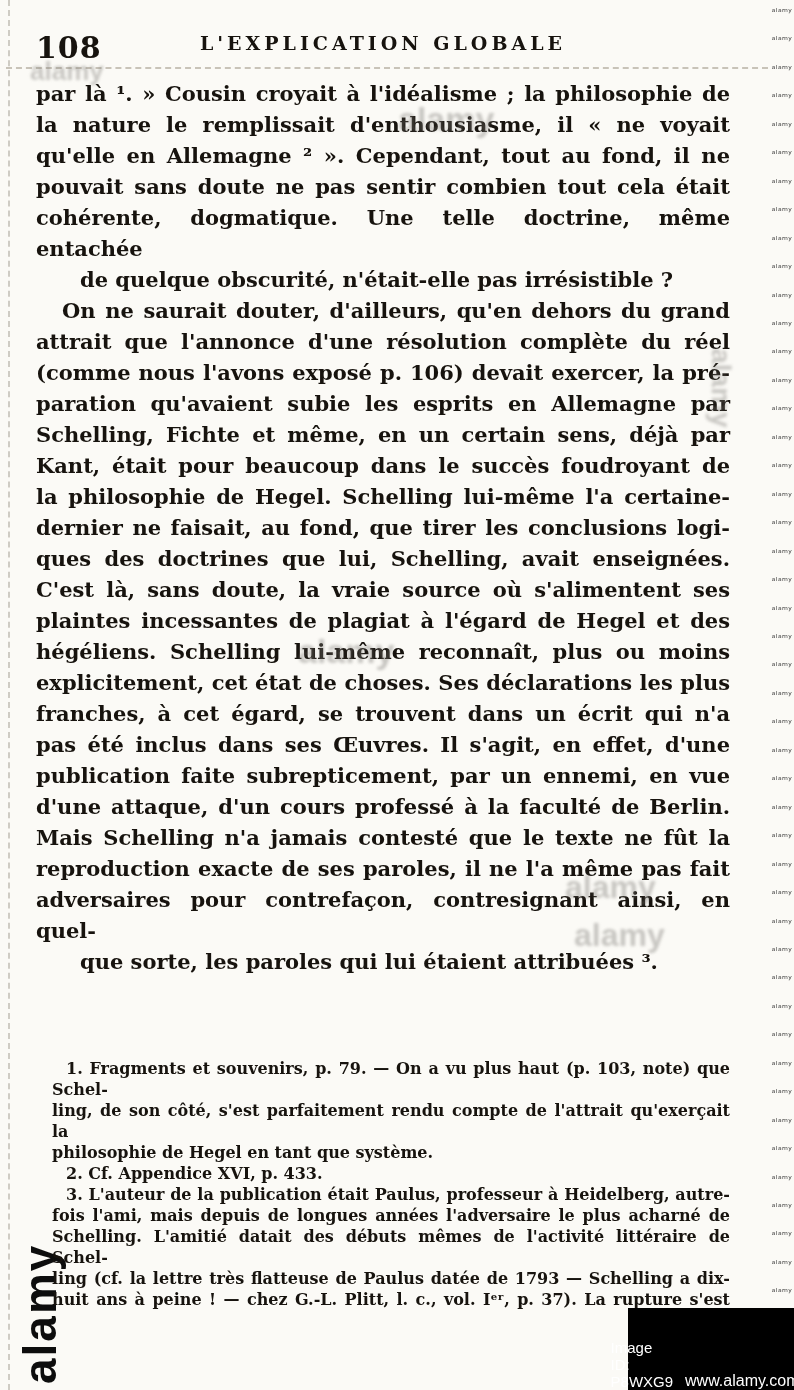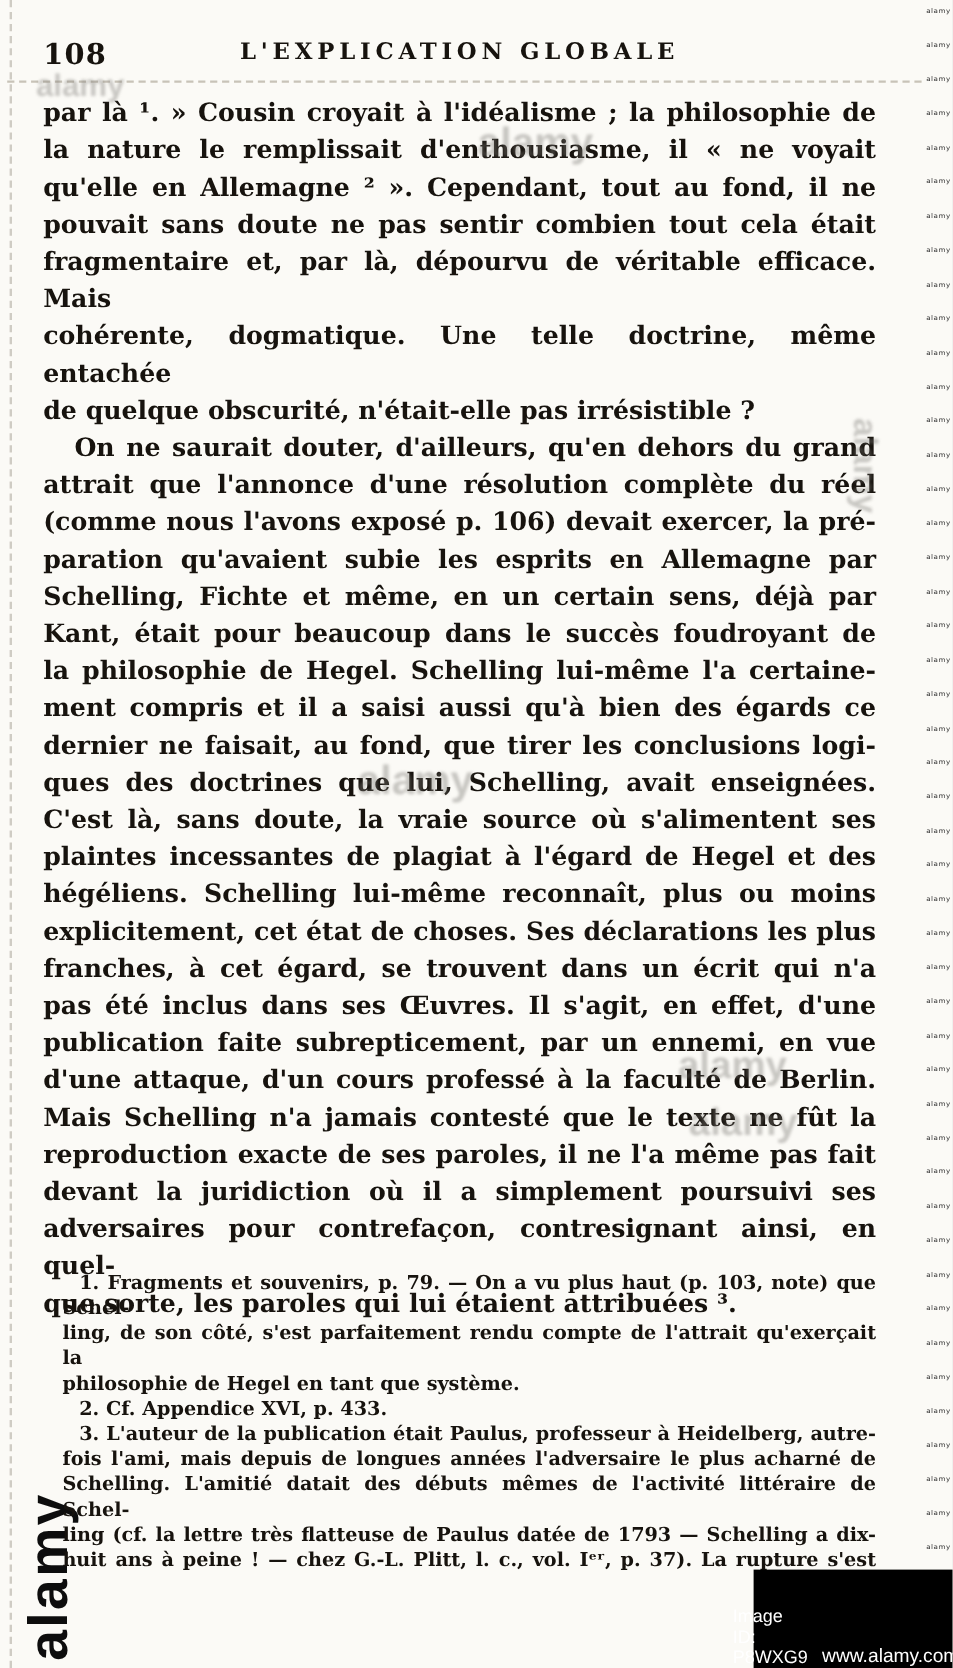--- a/index.html
+++ b/index.html
@@ -2,28 +2,28 @@
 <html><head>
 <meta charset="utf-8">
 <style>
   html,body{margin:0;padding:0;background:#dcdcdc;}
   .page{
     position:relative;width:794px;height:1390px;background:#fbfaf6;
     overflow:hidden;font-family:"DejaVu Serif",serif;color:#17130e;
   }
   
   .header-row{position:absolute;top:28px;left:36px;width:694px;height:32px;}
-  .page-number{position:absolute;left:0;top:2px;font-size:24px;font-weight:700;letter-spacing:1px;}
+  .page-number{position:absolute;left:0;top:2px;font-size:30px;font-weight:700;letter-spacing:1px;}
   .running-title{position:absolute;left:0;right:0;top:4px;text-align:center;font-size:19px;font-weight:700;letter-spacing:4px;}
   .header-rule{position:absolute;top:67px;left:6px;right:26px;border-top:2px dashed #b8b1a4;opacity:.75;}
 
   
   .body-text{position:absolute;top:78px;left:36px;width:694px;font-size:21px;line-height:31px;font-weight:700;z-index:1;}
   .line{text-align:justify;text-align-last:justify;}
-  .paragraph .line:last-child{text-align-last:left;}
+  .paragraph .line:last-child{text-align-last:left;margin-left:44px;}
   .line.indent{text-indent:26px;}
 
   
   .footnotes{position:absolute;top:1058px;left:36px;width:694px;font-size:16px;line-height:21px;font-weight:700;z-index:1;}
   .fline{text-align:justify;text-align-last:justify;margin-left:16px;}
   .fline.end{text-align-last:left;}
   .fline.indent{text-indent:14px;}
 
   
   .left-rule{position:absolute;left:8px;top:0;height:100%;border-left:2px dashed #a59f93;opacity:.5;}
@@ -63,46 +63,43 @@
     <div class="running-title">L'EXPLICATION GLOBALE</div>
   </div>
   <div class="header-rule"></div>
 
   <div class="body-text">
       <div class="paragraph">
         <div class="line">par là ¹. » Cousin croyait à l'idéalisme ; la philosophie de</div>
         <div class="line">la nature le remplissait d'enthousiasme, il « ne voyait</div>
         <div class="line">qu'elle en Allemagne ² ». Cependant, tout au fond, il ne</div>
         <div class="line">pouvait sans doute ne pas sentir combien tout cela était</div>
-        <div class="line">fragmentaire et, par là, dépourvu de véritable efficace. Mais</div>
         <div class="line">cohérente, dogmatique. Une telle doctrine, même entachée</div>
         <div class="line">de quelque obscurité, n'était-elle pas irrésistible ?</div>
       </div>
       <div class="paragraph">
         <div class="line indent">On ne saurait douter, d'ailleurs, qu'en dehors du grand</div>
         <div class="line">attrait que l'annonce d'une résolution complète du réel</div>
         <div class="line">(comme nous l'avons exposé p. 106) devait exercer, la pré-</div>
         <div class="line">paration qu'avaient subie les esprits en Allemagne par</div>
         <div class="line">Schelling, Fichte et même, en un certain sens, déjà par</div>
         <div class="line">Kant, était pour beaucoup dans le succès foudroyant de</div>
         <div class="line">la philosophie de Hegel. Schelling lui-même l'a certaine-</div>
-        <div class="line">ment compris et il a saisi aussi qu'à bien des égards ce</div>
         <div class="line">dernier ne faisait, au fond, que tirer les conclusions logi-</div>
         <div class="line">ques des doctrines que lui, Schelling, avait enseignées.</div>
         <div class="line">C'est là, sans doute, la vraie source où s'alimentent ses</div>
         <div class="line">plaintes incessantes de plagiat à l'égard de Hegel et des</div>
         <div class="line">hégéliens. Schelling lui-même reconnaît, plus ou moins</div>
         <div class="line">explicitement, cet état de choses. Ses déclarations les plus</div>
         <div class="line">franches, à cet égard, se trouvent dans un écrit qui n'a</div>
         <div class="line">pas été inclus dans ses Œuvres. Il s'agit, en effet, d'une</div>
         <div class="line">publication faite subrepticement, par un ennemi, en vue</div>
         <div class="line">d'une attaque, d'un cours professé à la faculté de Berlin.</div>
         <div class="line">Mais Schelling n'a jamais contesté que le texte ne fût la</div>
         <div class="line">reproduction exacte de ses paroles, il ne l'a même pas fait</div>
-        <div class="line">devant la juridiction où il a simplement poursuivi ses</div>
         <div class="line">adversaires pour contrefaçon, contresignant ainsi, en quel-</div>
         <div class="line">que sorte, les paroles qui lui étaient attribuées ³.</div>
       </div>
     </div>
 
   <div class="footnotes">
       <div class="fline indent">1. Fragments et souvenirs, p. 79. — On a vu plus haut (p. 103, note) que Schel-</div>
       <div class="fline">ling, de son côté, s'est parfaitement rendu compte de l'attrait qu'exerçait la</div>
       <div class="fline end">philosophie de Hegel en tant que système.</div>
       <div class="fline indent end">2. Cf. Appendice XVI, p. 433.</div>

